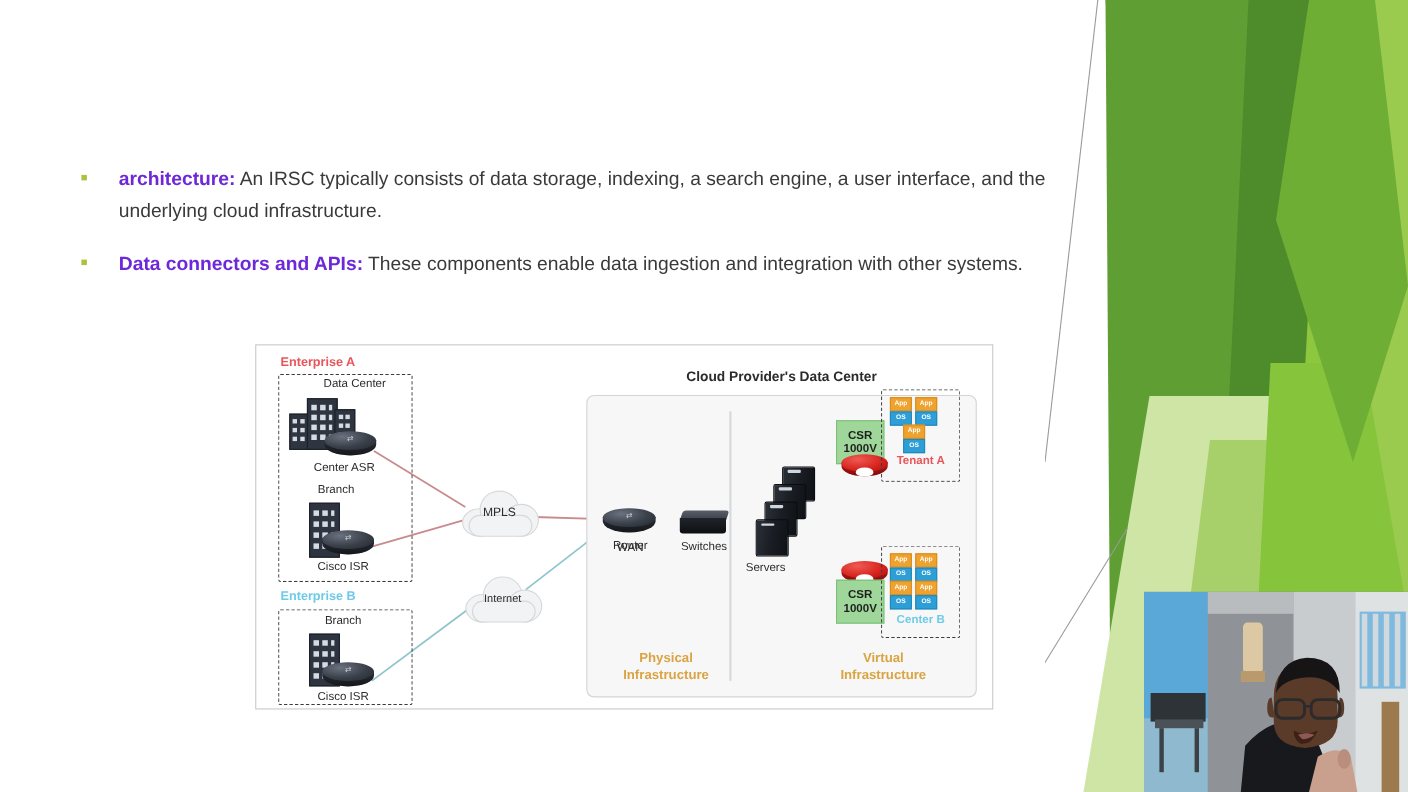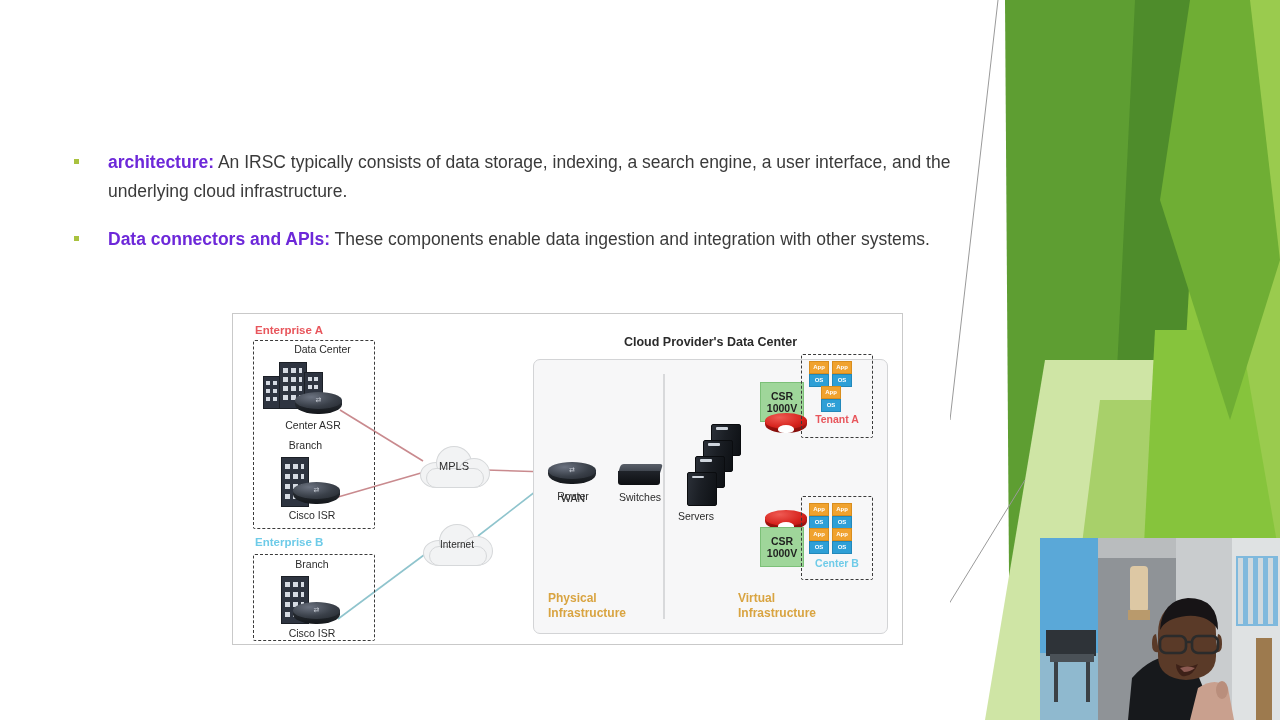--- a/index.html
+++ b/index.html
@@ -84,21 +84,21 @@
 
   
   #cp-panel{
     position:absolute;left:300px;top:45px;width:355px;height:275px;
     background:#f7f7f8;border:1px solid #d3d4d6;border-radius:7px;box-sizing:border-box;
   }
   #cp-title{position:absolute;left:300px;top:21px;width:355px;text-align:center;
     font-size:12.5px;font-weight:bold;color:#2b2b2b;}
   #cp-divider{position:absolute;left:430px;top:60px;width:2px;height:245px;background:#d8d9db;}
 
-  .infra-label{position:absolute;font-size:12px;font-weight:bold;
+  .infra-label{position:absolute;text-align:center;font-size:12px;font-weight:bold;
     color:#D9A441;line-height:1.25;}
 
   
   .switch{position:absolute;}
   .switch .lid{position:absolute;left:0;top:0;width:100%;height:42%;
     background:linear-gradient(#595f69,#3a4049);border-radius:3px 3px 0 0;
     transform:skewX(-18deg);transform-origin:bottom left;}
   .switch .face{position:absolute;left:0;top:34%;width:100%;height:62%;
     background:linear-gradient(#20242a,#0d0f12);border-radius:0 0 3px 3px;}
 

